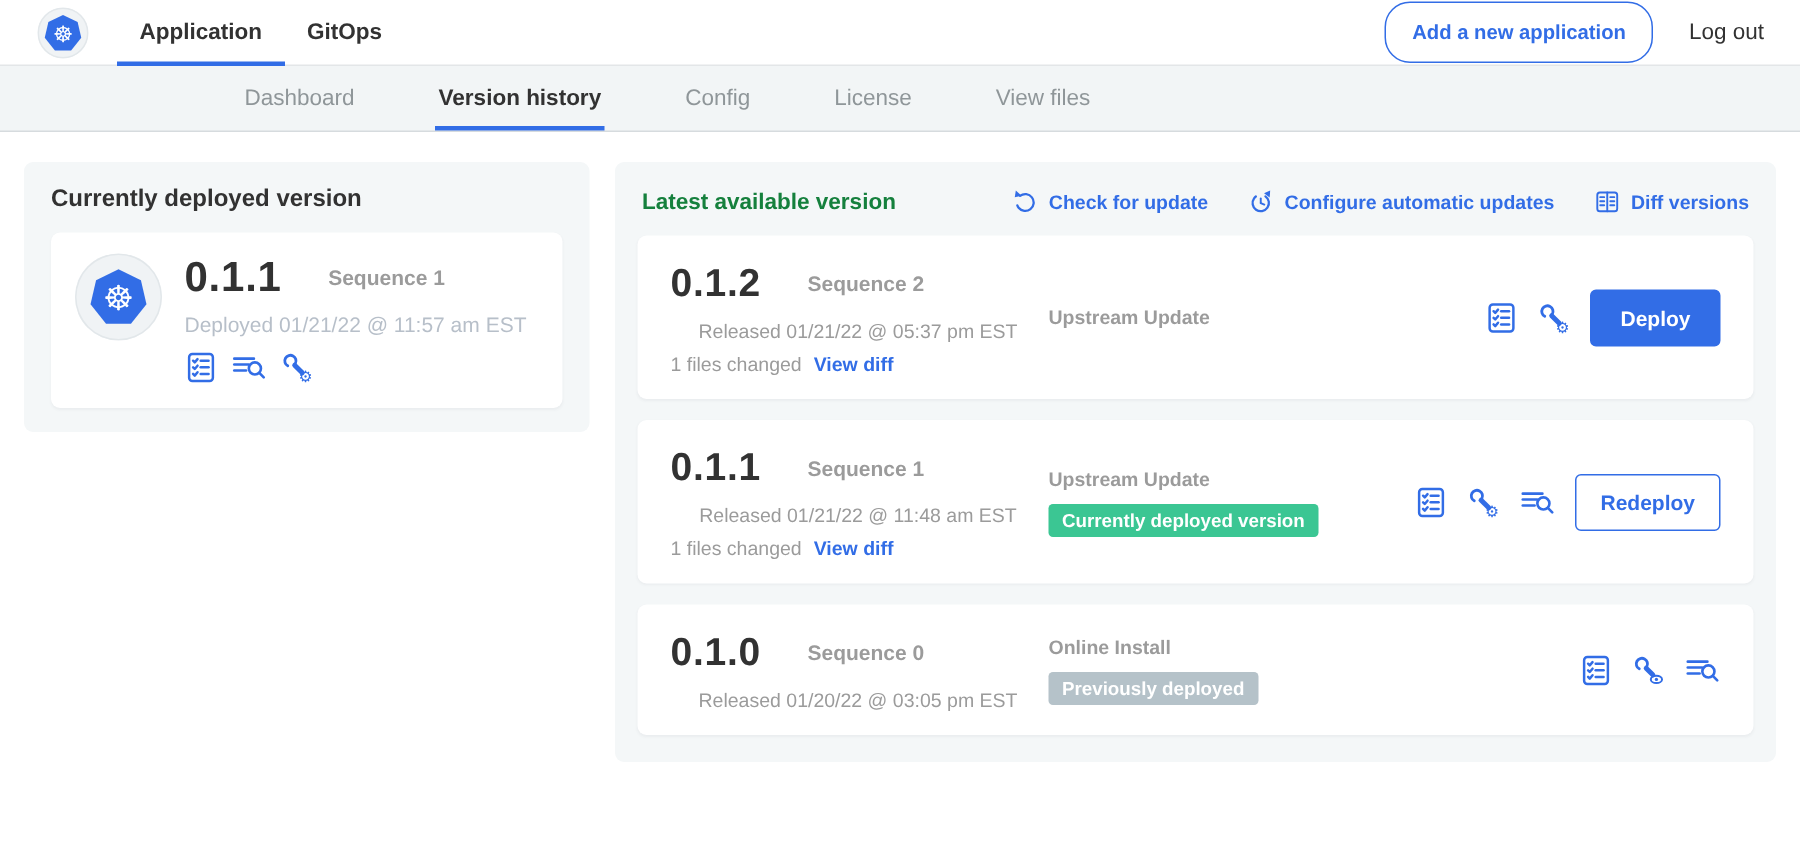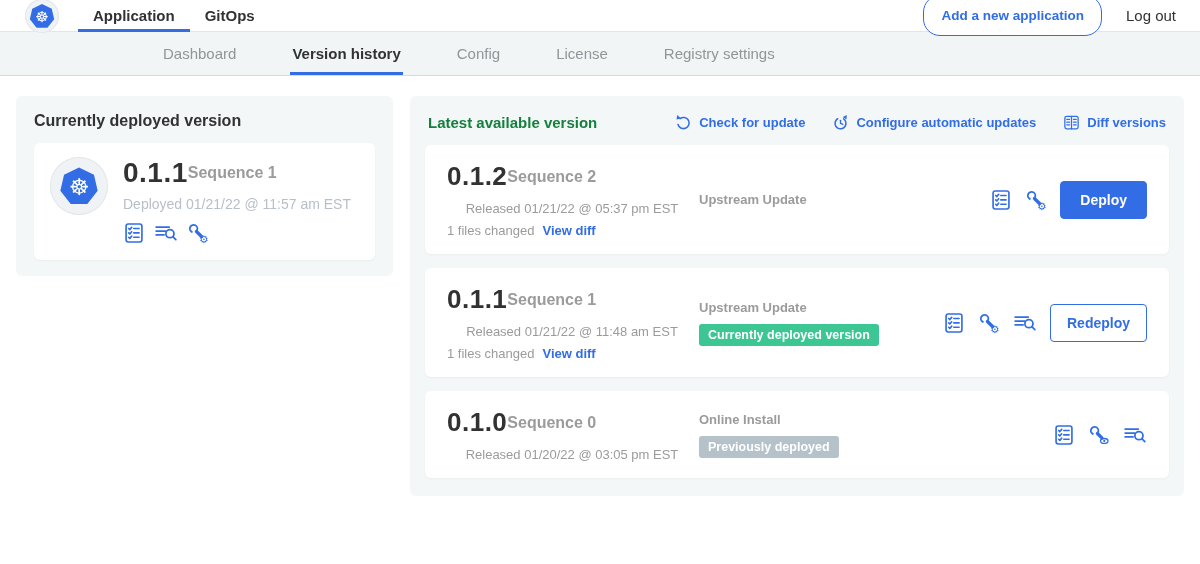--- a/index.html
+++ b/index.html
@@ -1,20 +1,20 @@
 <!DOCTYPE html>
 <html><head>
 <meta charset="utf-8">
 <style>
   * { margin: 0; padding: 0; box-sizing: border-box; }
   html, body { width: 1200px; height: 564px; overflow: hidden; background: #fff;
     font-family: "Liberation Sans", "DejaVu Sans", sans-serif; color: #323232; }
 
   
-  .topbar { height: 32px; background: #fff; border-bottom: 1px solid #e3e6e8;
+  .topbar { height: 44px; background: #fff; border-bottom: 1px solid #e3e6e8;
     display: flex; align-items: stretch; }
   .logo-wrap { display: flex; align-items: center; margin-left: 25px; }
   .avatar { border-radius: 50%; background: #f0f3f5; box-shadow: inset 0 0 0 1px #e2e7ea;
     display: flex; align-items: center; justify-content: center; }
   .avatar.small { width: 34px; height: 34px; }
   .avatar.big   { width: 58px; height: 58px; }
   .topbar-tabs { display: flex; align-items: stretch; margin-left: 19px; }
   .topbar-tab { display: flex; align-items: center; padding: 0 15px; font-size: 15px;
     font-weight: 700; color: #323232; position: relative; cursor: pointer; }
   .topbar-tab.inactive { font-weight: 600; }
@@ -40,21 +40,21 @@
   .content { display: flex; align-items: flex-start; gap: 17px; padding: 20px 16px; }
   .panel { background: #f4f7f8; border-radius: 6px; }
 
   
   .deployed-card { width: 377px; padding: 16px 18px; }
   .deployed-title { font-size: 16px; font-weight: 700; color: #323232; }
   .deployed-inner { background: #fff; border-radius: 6px; margin-top: 13px;
     padding: 14px 16px 16px; box-shadow: 0 1px 2px rgba(50,60,70,.05);
     display: flex; gap: 15px; }
   .ver-big { font-size: 28px; font-weight: 800; letter-spacing: .5px; color: #323232; }
-  .seq { font-size: 16px; font-weight: 600; color: #9b9b9b; }
+  .seq { font-size: 14px; font-weight: 600; color: #9b9b9b; margin-left: 31px; }
   .deployed-date { font-size: 14px; color: #b7bfc9; margin-top: 7px; }
   .icon-row { display: flex; align-items: center; gap: 9px; margin-top: 10px; }
   .aicon { width: 22px; height: 22px; cursor: pointer; flex: 0 0 auto; }
   .aicon svg { width: 100%; height: 100%; display: block; }
 
   
   .right-panel { flex: 1; padding: 16px 15px 18px; }
   .panel-head { display: flex; align-items: center; justify-content: space-between;
     padding: 2px 3px 0; }
   .latest-title { font-size: 15px; font-weight: 600; color: #15803d; }
@@ -174,21 +174,21 @@
     <button class="pill-btn">Add a new application</button>
     <span class="logout">Log out</span>
   </div>
 </header>
 
 <nav class="subnav">
   <div class="subnav-tab">Dashboard</div>
   <div class="subnav-tab active">Version history</div>
   <div class="subnav-tab">Config</div>
   <div class="subnav-tab">License</div>
-  <div class="subnav-tab">Registry settings</div>
+  <div class="subnav-tab">View files</div>
 </nav>
 
 <main class="content">
 
   <section class="panel deployed-card">
     <h2 class="deployed-title">Currently deployed version</h2>
     <div class="deployed-inner">
       <div class="avatar big">
         <svg width="46" height="46">
             <use href="#i-k8s"></use>

